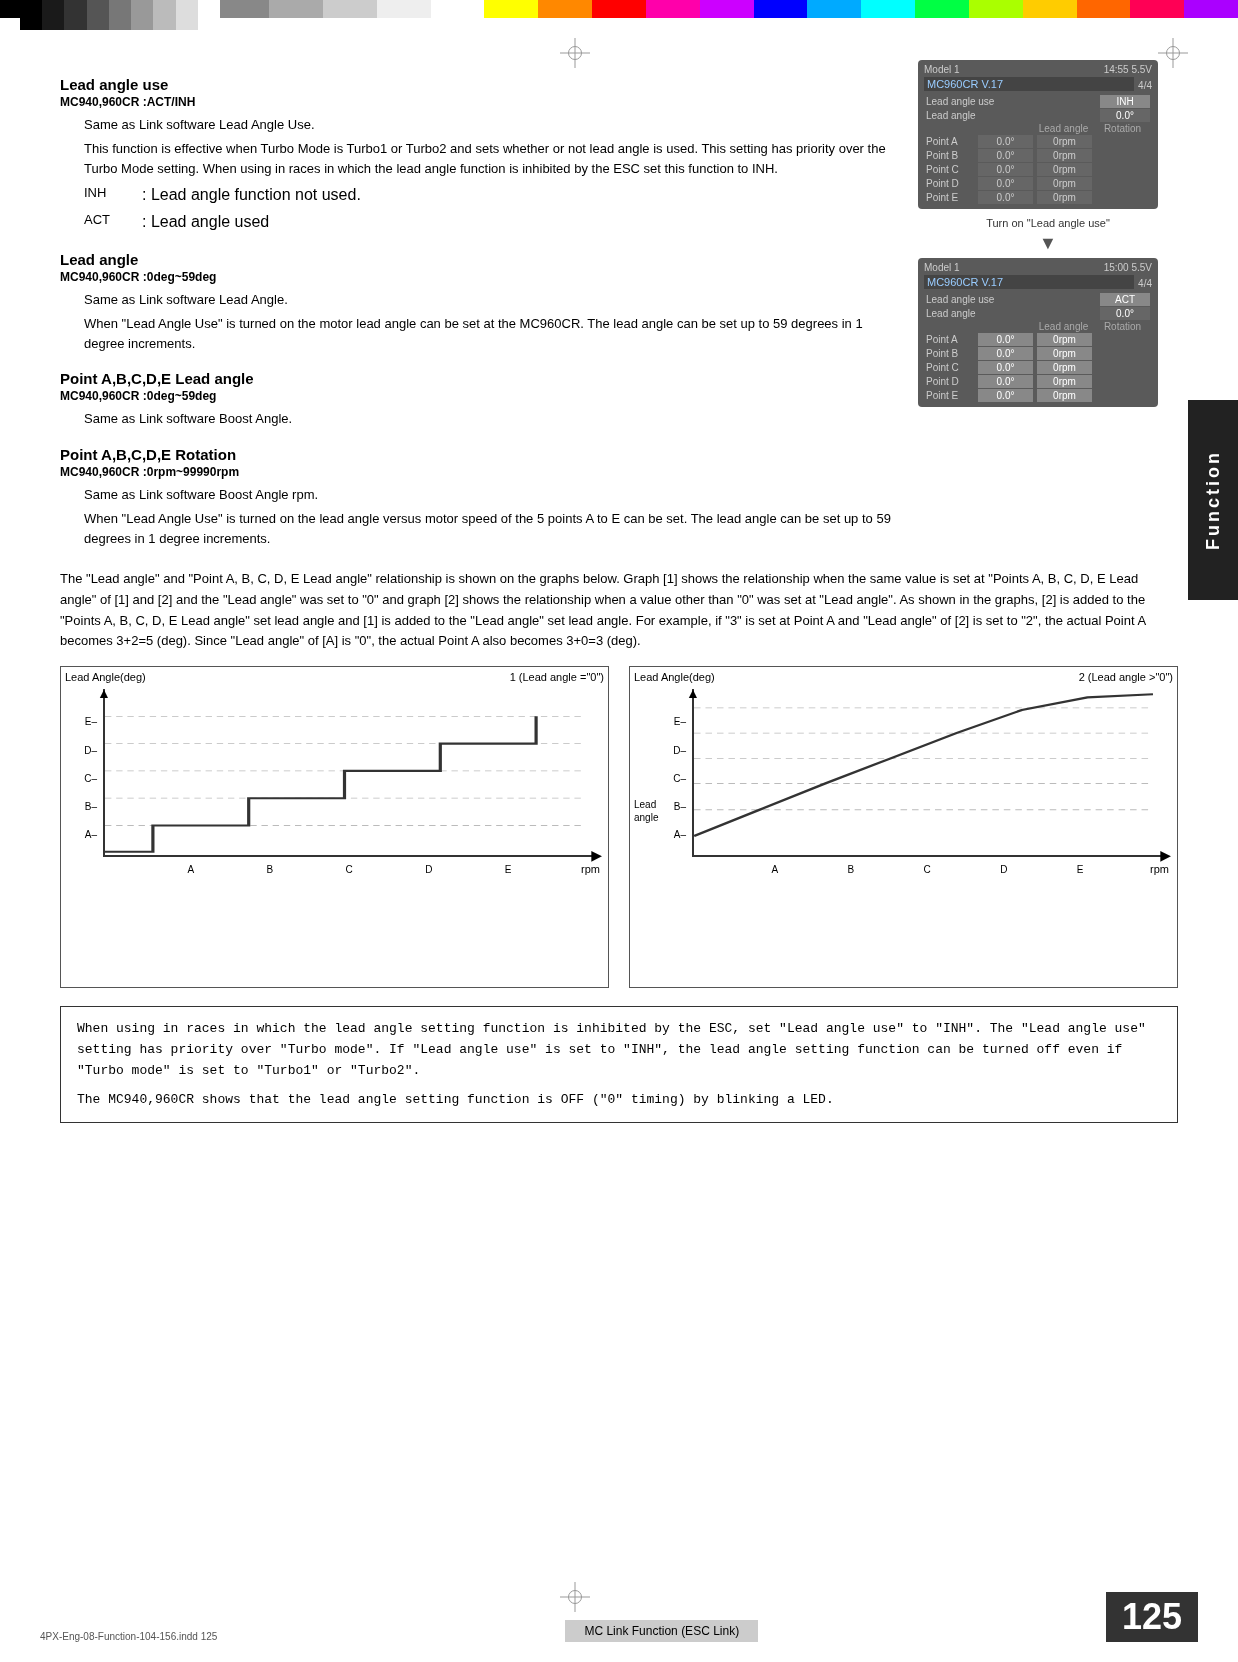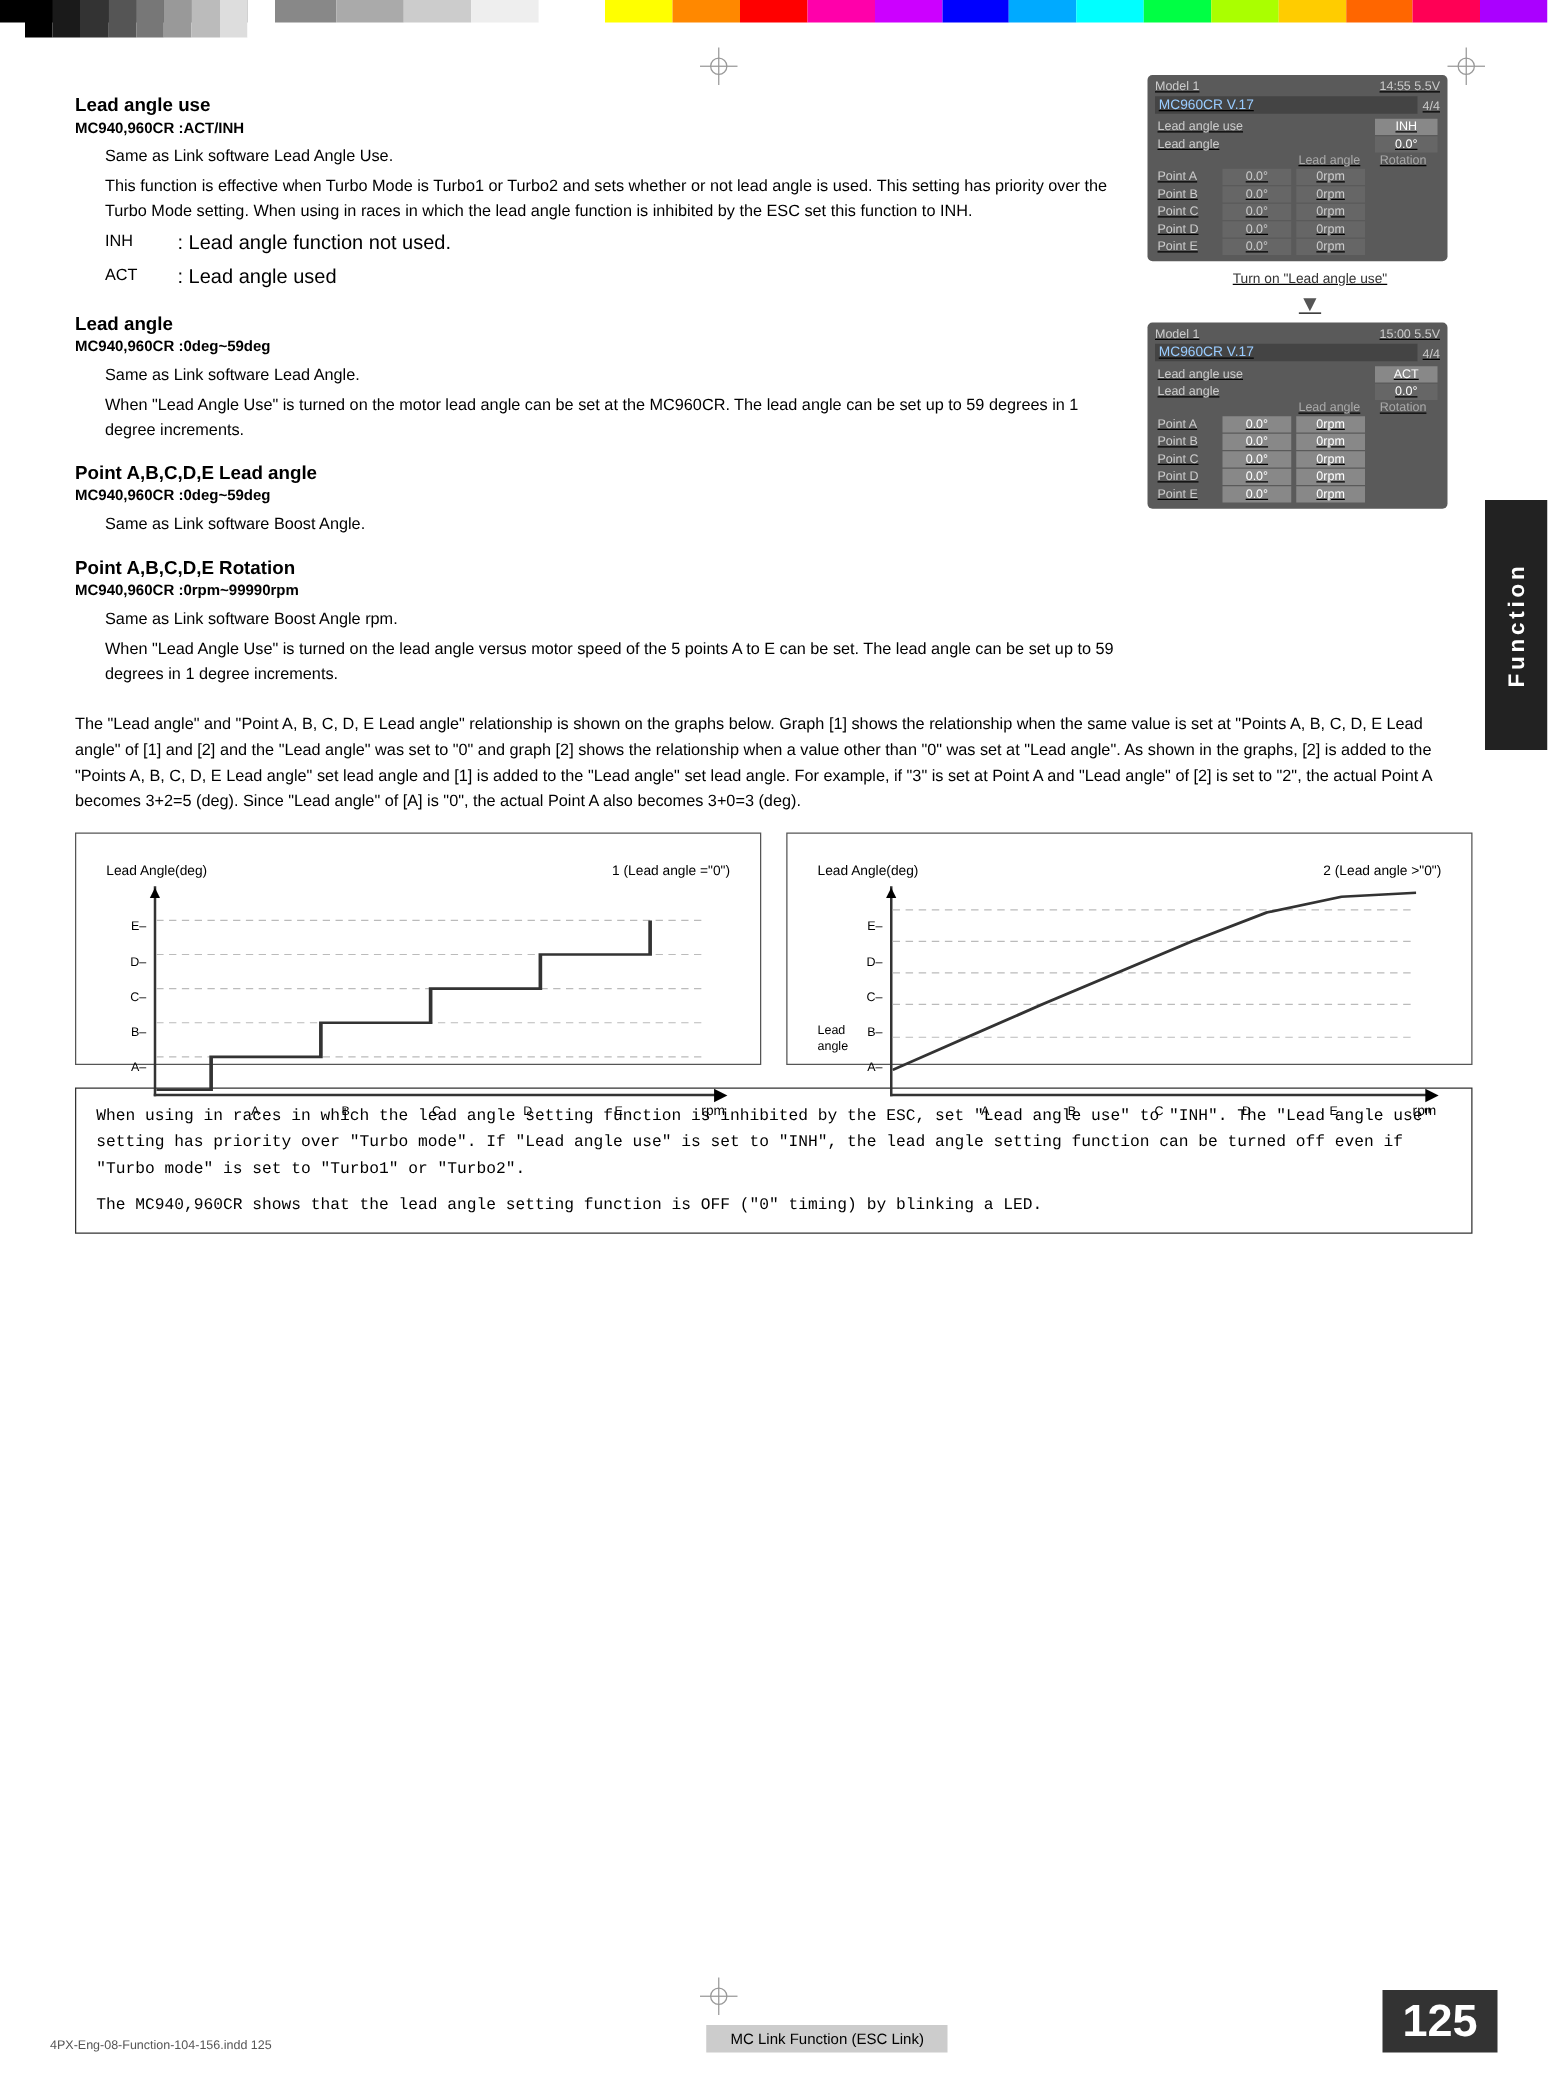--- a/index.html
+++ b/index.html
@@ -53,21 +53,20 @@
       display: flex;
       gap: 20px;
       margin-bottom: 14px;
     }
     .left-col {
       flex: 1;
     }
     .right-col {
       width: 260px;
       flex-shrink: 0;
-      text-decoration: underline;
     }
 
     
     .section-title {
       font-size: 15px;
       font-weight: bold;
       margin-bottom: 2px;
       margin-top: 16px;
     }
     .section-subtitle {
@@ -187,23 +186,23 @@
 
     
     .graphs-row {
       display: flex;
       gap: 20px;
       margin-bottom: 18px;
     }
     .graph-box {
       flex: 1;
       border: 1.5px solid #555;
-      padding: 24px;
+      padding: 4px;
       position: relative;
-      height: 186px;
+      height: 322px;
     }
     .graph-title-row {
       display: flex;
       justify-content: space-between;
       font-size: 11px;
       margin-bottom: 6px;
     }
     .graph-area {
       position: relative;
       height: 180px;

